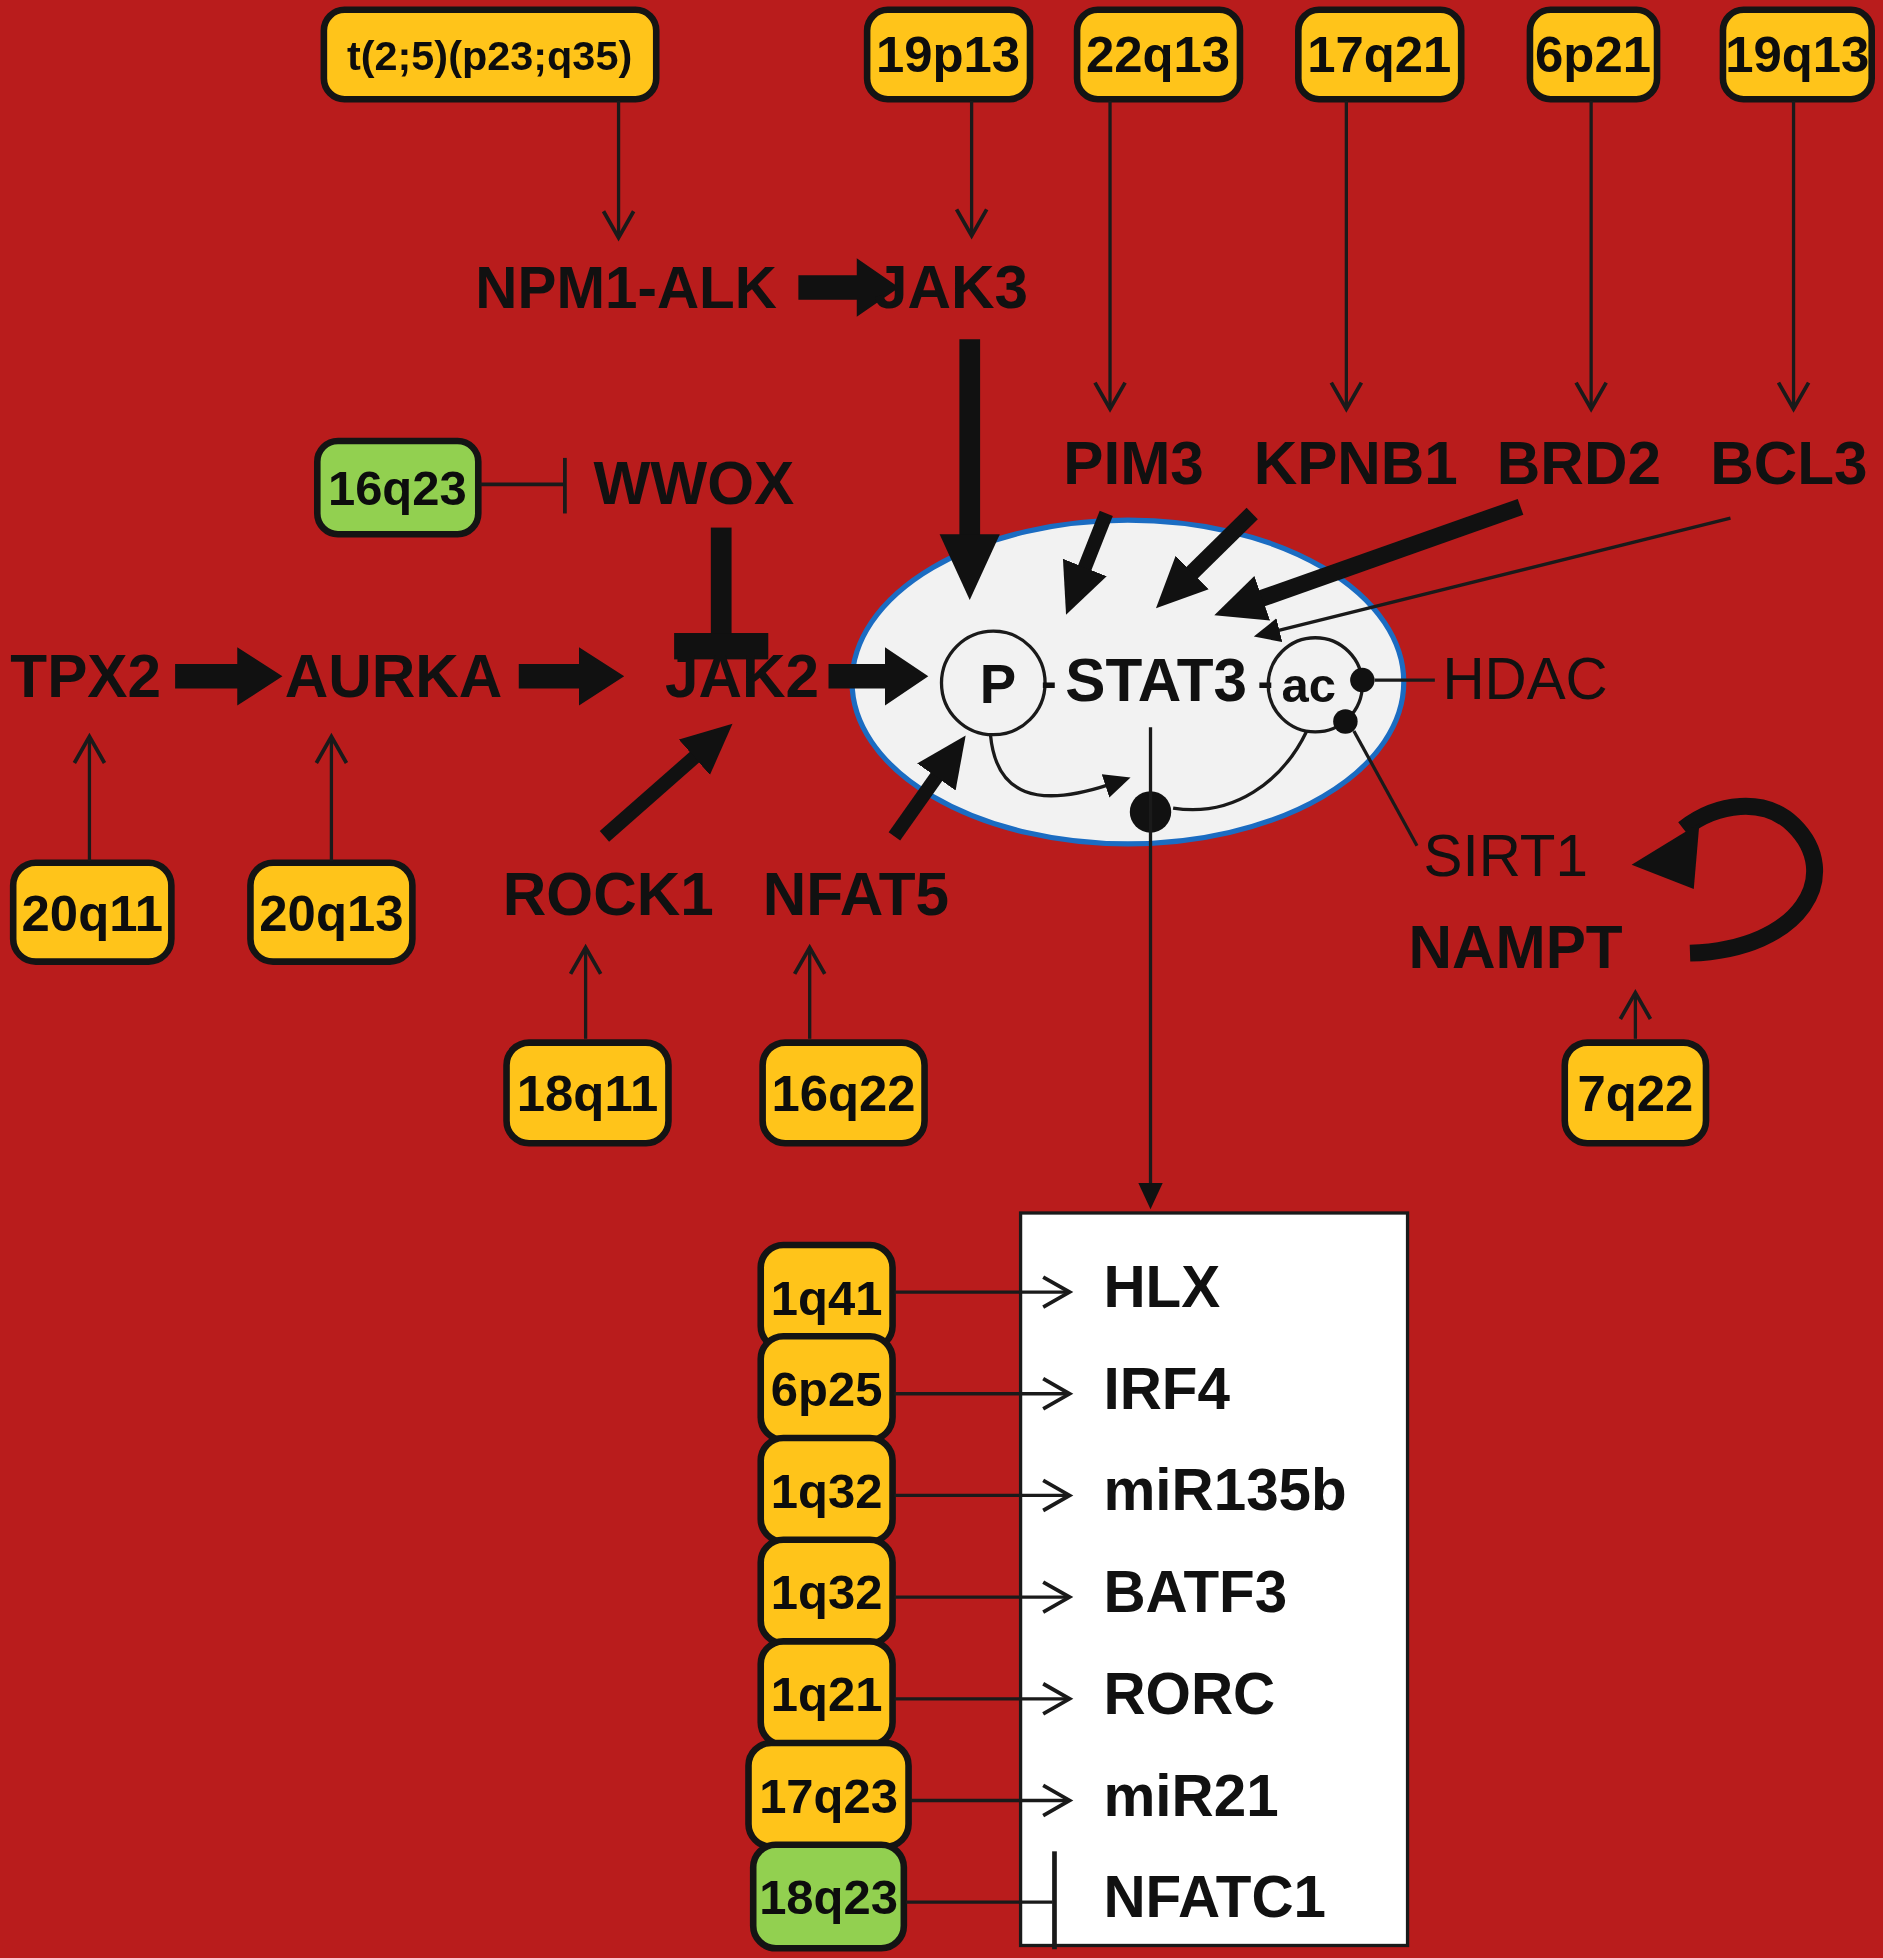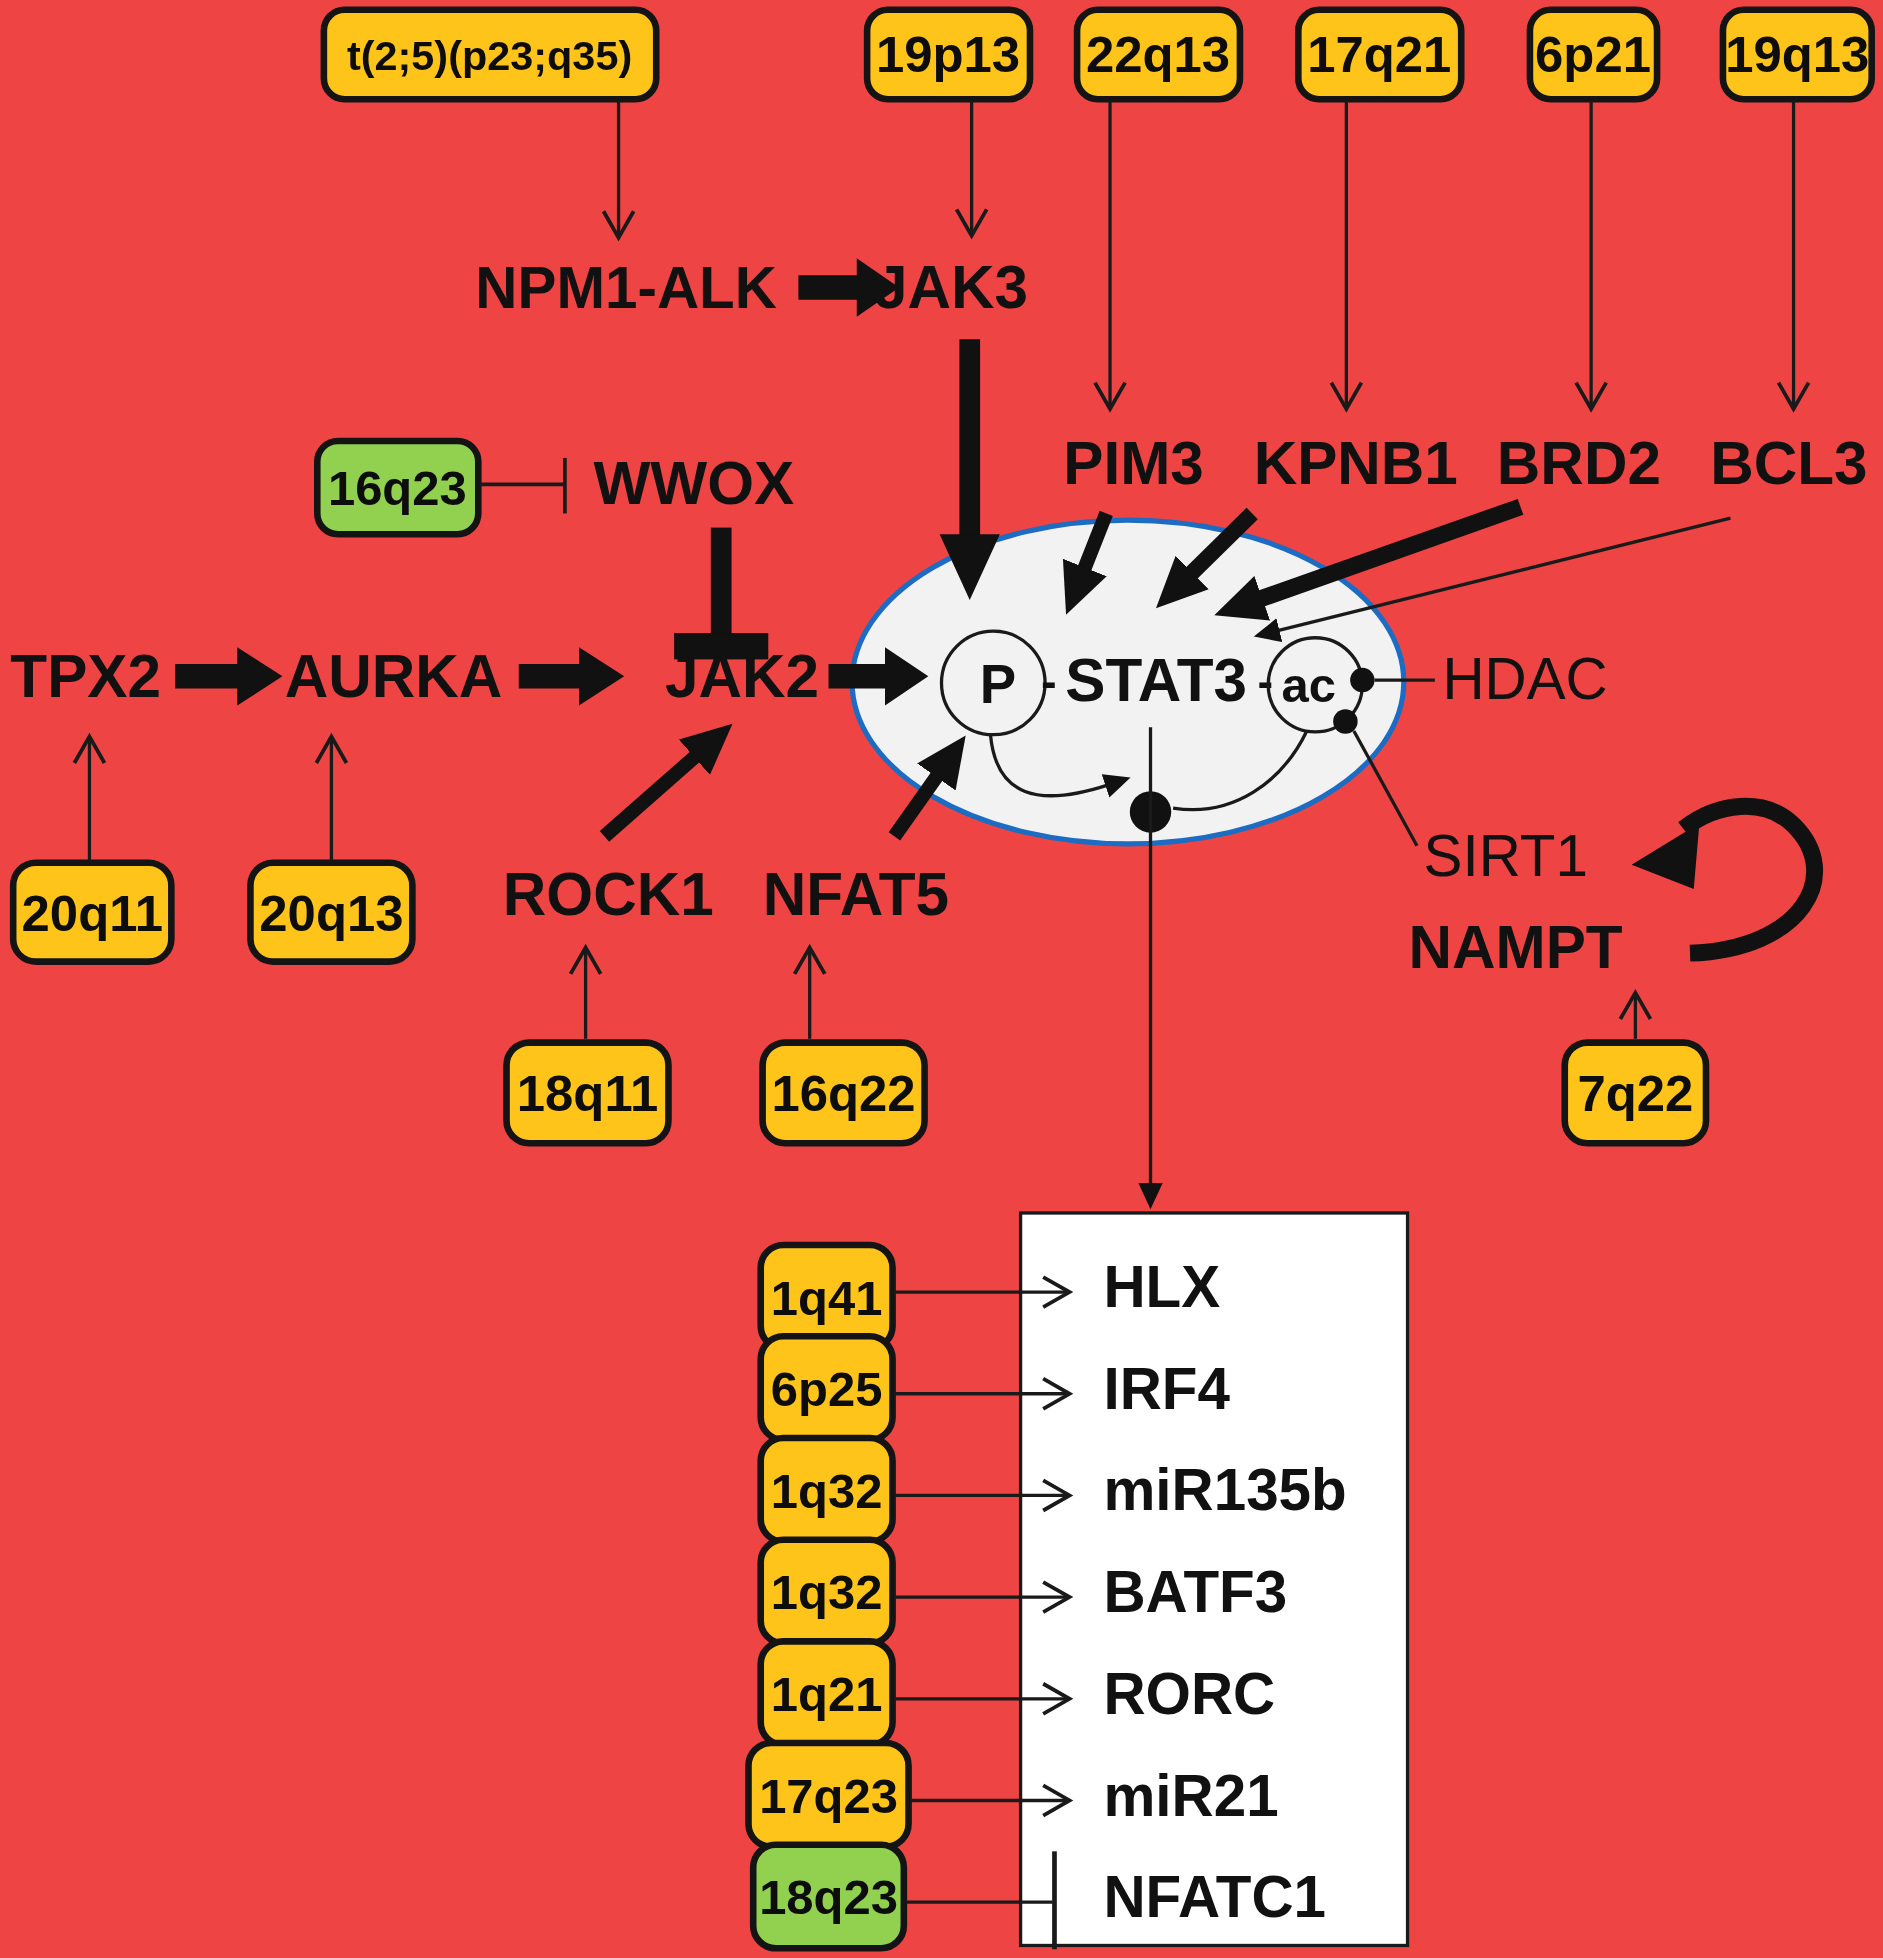--- a/index.html
+++ b/index.html
@@ -1,16 +1,16 @@
 <!DOCTYPE html>
 <html style="font-size:15px"><head>
 <meta charset="utf-8">
 <style>
   html,body{margin:0;padding:0;background:#ffffff;}
-  .stage{position:relative;width:1883px;height:1959px;background:#ef4444;overflow:hidden;}
+  .stage{position:relative;width:1883px;height:1959px;background:#b91c1c;overflow:hidden;}
   svg{position:absolute;left:0;top:0;}
   text{font-family:"Liberation Sans","DejaVu Sans",sans-serif;fill:#111;}
   .b{font-weight:700;}
   .r{font-weight:400;}
   .boxtxt{font-weight:700;fill:#0d0d0d;}
   .chrbox{fill:#FFC41A;stroke:#141414;stroke-width:7;}
   .chrbox-green{fill:#92D050;stroke:#141414;stroke-width:7;}
   .thin{stroke:#1a1a1a;stroke-width:3.5;fill:none;}
   .inhib{stroke:#1a1a1a;stroke-width:4;fill:none;}
   .thick{stroke:#111;fill:none;}

